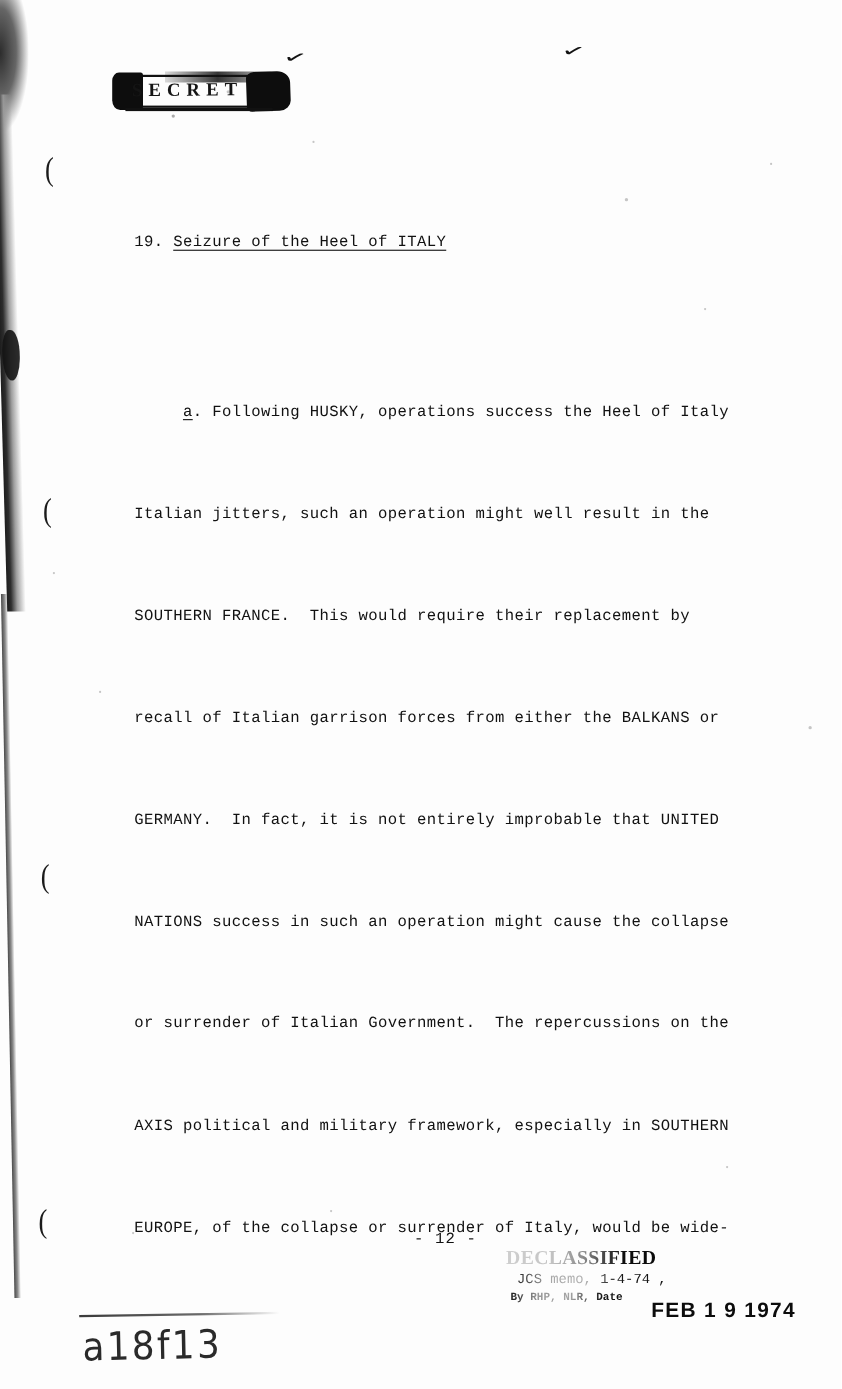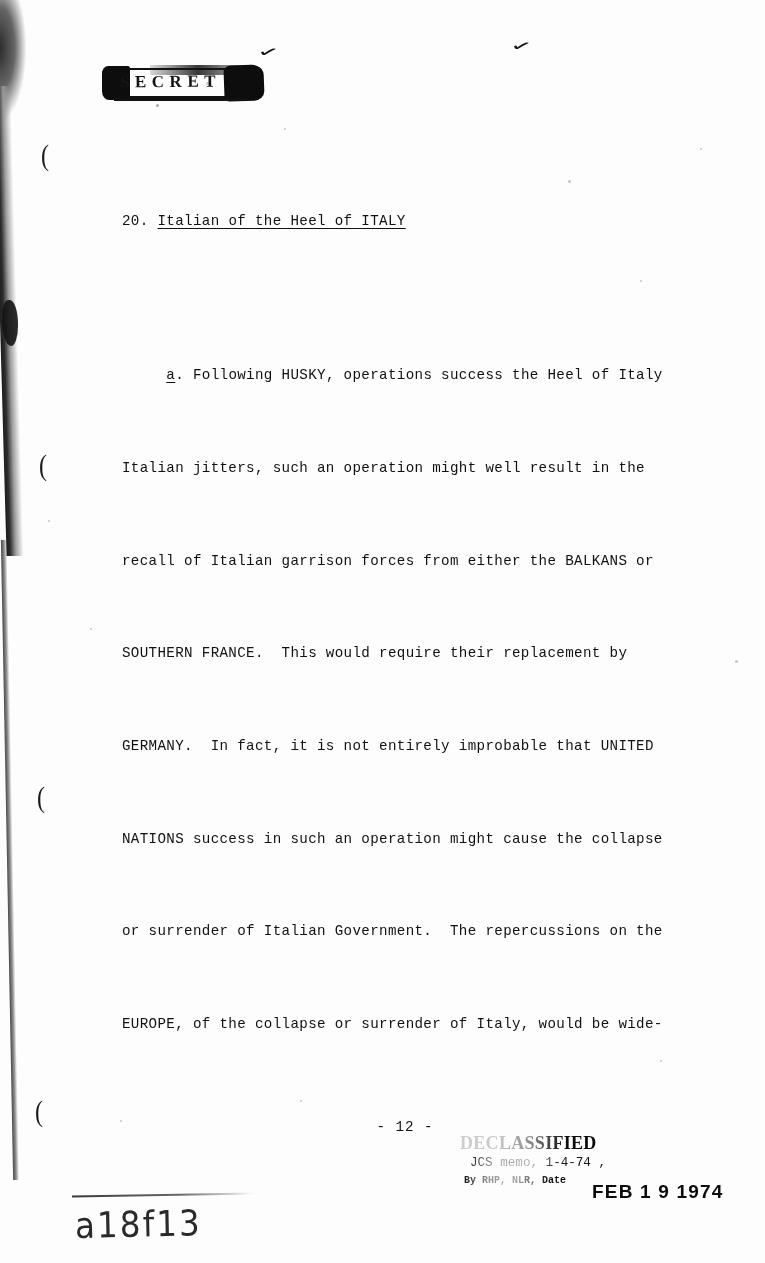--- a/index.html
+++ b/index.html
@@ -304,30 +304,31 @@
     <div class="underline"></div>
   </div>
 
   <div class="paren-mark" style="left:40px;top:138px;">(</div>
   <div class="paren-mark" style="left:38px;top:448px;">(</div>
   <div class="paren-mark" style="left:36px;top:780px;">(</div>
   <div class="paren-mark" style="left:34px;top:1094px;">(</div>
 
   <div class="body-text">
 
-    <span class="line"><span>20.</span><span> </span><u>Italian of the Heel of ITALY</u></span>
+    <span class="line"><span>19.</span><span> </span><u>Seizure of the Heel of ITALY</u></span>
 
     
     <span class="line">     <u>a</u><span>. Following HUSKY, operations success the Heel of Italy</span></span>
     <span class="line">Italian jitters, such an operation might well result in the</span>
+    <span class="line">SOUTHERN FRANCE.  This would require their replacement by</span>
     <span class="line">recall of Italian garrison forces from either the BALKANS or</span>
-    <span class="line">SOUTHERN FRANCE.  This would require their replacement by</span>
     <span class="line">GERMANY.  In fact, it is not entirely improbable that UNITED</span>
     <span class="line">NATIONS success in such an operation might cause the collapse</span>
     <span class="line">or surrender of Italian Government.  The repercussions on the</span>
+    <span class="line">AXIS political and military framework, especially in SOUTHERN</span>
     <span class="line">EUROPE, of the collapse or surrender of Italy, would be wide-</span>
     
     
     
     
 
     
     
     
     

